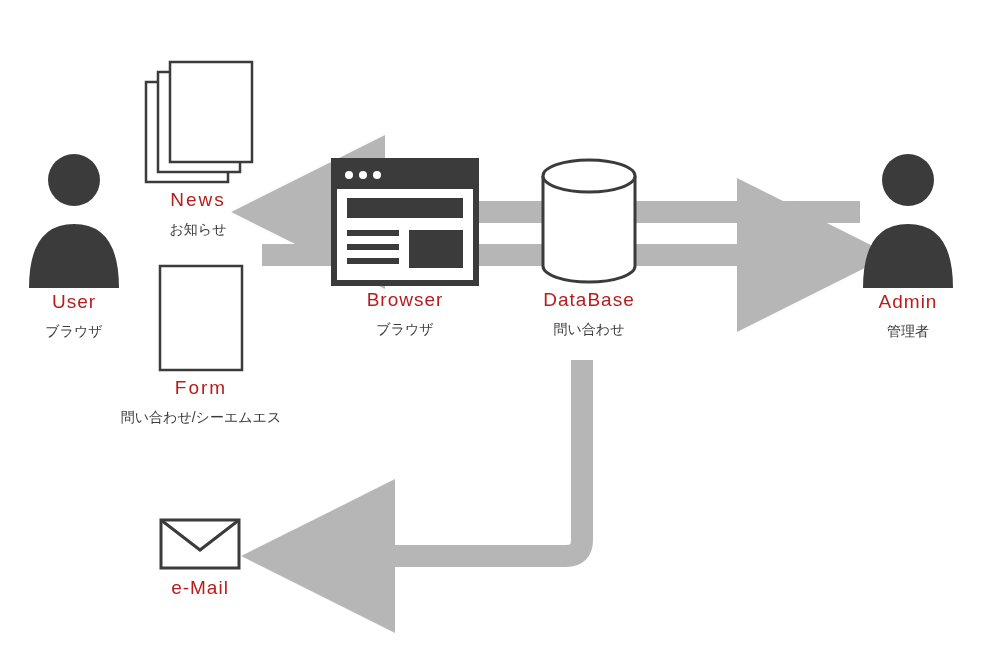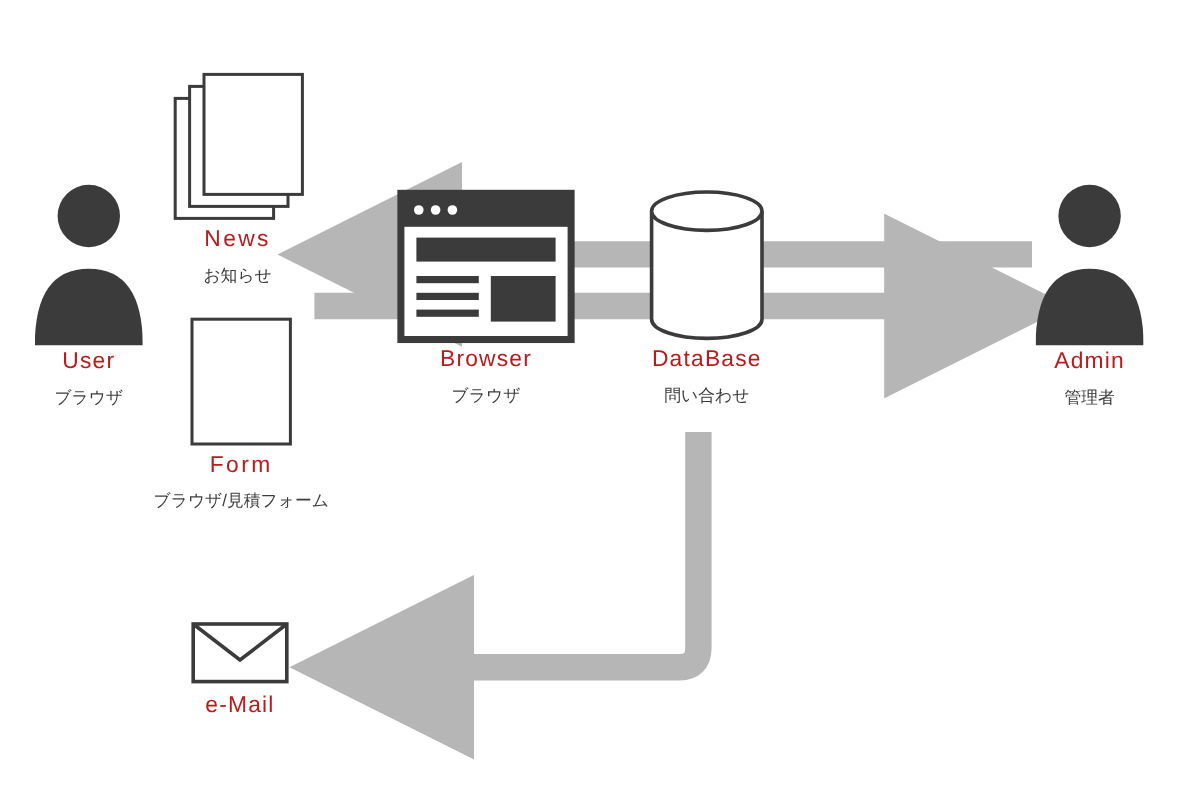--- a/index.html
+++ b/index.html
@@ -97,21 +97,21 @@
     <div class="subtitle">お知らせ</div>
   </div>
 
   <div class="node" style="left:90px; top:262px; width:222px;">
     <div class="icon-wrap" style="height:112px;">
       <svg width="90" height="112" viewBox="0 0 90 112">
         <rect x="4" y="4" width="82" height="104" fill="#ffffff" stroke="#3b3b3b" stroke-width="2.5"></rect>
       </svg>
     </div>
     <div class="title" style="letter-spacing:2px;">Form</div>
-    <div class="subtitle">ブラウザ/見積フォーム</div>
+    <div class="subtitle">問い合わせ/シーエムエス</div>
   </div>
 
   <div class="node" style="left:112px; top:510px; width:176px;">
     <div class="icon-wrap" style="height:64px;">
       <svg width="90" height="60" viewBox="0 0 90 60">
         <rect x="6" y="6" width="78" height="48" fill="#ffffff" stroke="#3b3b3b" stroke-width="3"></rect>
         <polyline points="6,6 45,36 84,6" fill="none" stroke="#3b3b3b" stroke-width="3"></polyline>
       </svg>
     </div>
     <div class="title">e-Mail</div>

